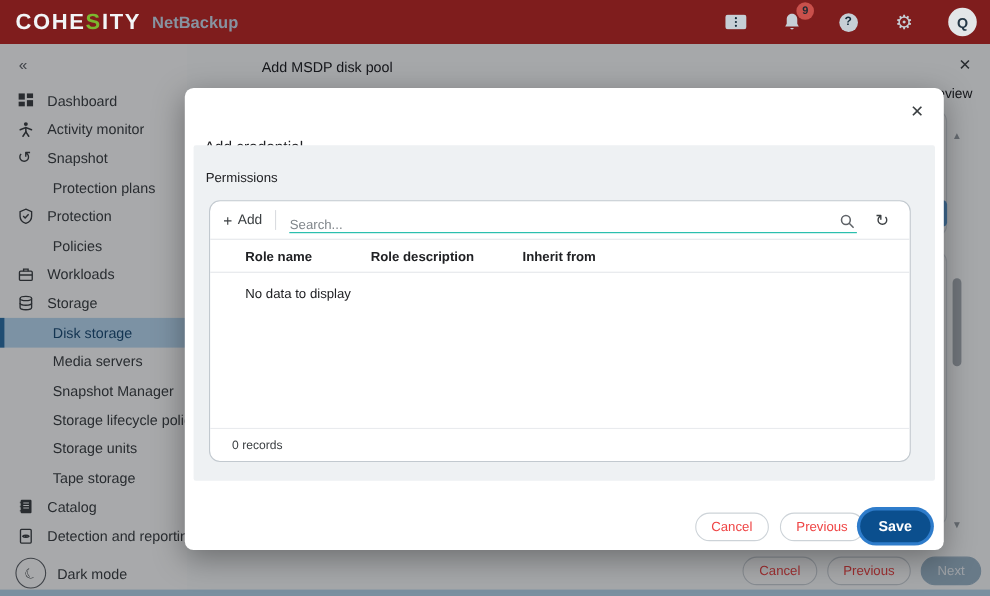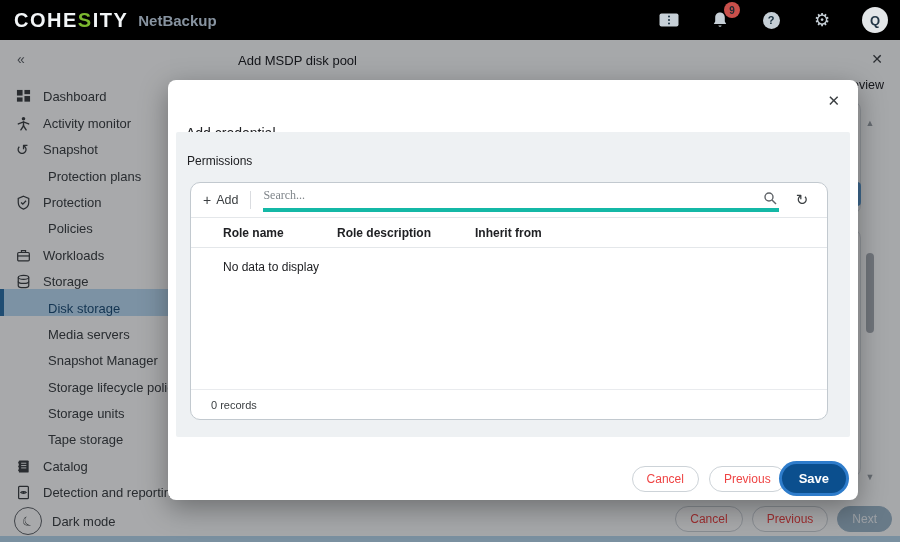--- a/index.html
+++ b/index.html
@@ -8,21 +8,21 @@
     position: relative;
     font-family: "Liberation Sans", sans-serif;
     background: #ffffff;
     overflow: hidden;
     -webkit-font-smoothing: antialiased;
   }
 
   
   .topbar {
     position:absolute; top:0; left:0; width:900px; height:40px;
-    background:#000000; display:flex; align-items:center; z-index:60;
+    background:#7f1d1d; display:flex; align-items:center; z-index:60;
   }
   .logo { margin-left:14px; font-size:20px; font-weight:bold; color:#f2f5f7; letter-spacing:1.5px; white-space:nowrap; }
   .logo .s { color:#7cb82f; }
   .product { margin-left:10px; font-size:15px; font-weight:bold; color:#8793a0; }
   .topbar-icons { margin-left:auto; display:flex; align-items:center; gap:29px; margin-right:12px; }
   .tb-icon { position:relative; display:flex; align-items:center; justify-content:center; width:22px; height:22px; }
   .badge {
     position:absolute; top:-7px; right:-9px; width:16px; height:16px; border-radius:50%;
     background:#c9504b; color:#1d2a33; font-size:10px; font-weight:bold;
     display:flex; align-items:center; justify-content:center;
@@ -34,21 +34,21 @@
   .gear-glyph { font-size:18px; color:#c6cfd6; line-height:1; }
   .avatar {
     width:26px; height:26px; border-radius:50%; background:#e3e6e8; color:#243746;
     font-size:13px; font-weight:bold; display:flex; align-items:center; justify-content:center;
   }
 
   
   .sidebar { position:absolute; top:40px; left:0; width:170px; height:502px; background:#ffffff; z-index:10; }
   .collapse { height:38px; display:flex; align-items:center; padding-left:17px; color:#5f6368; font-size:14px; }
   .nav-item {
-    position:relative; height:26.4px; display:flex; align-items:flex-end;
+    position:relative; height:26.4px; display:flex; align-items:center;
     font-size:13px; color:#3c4043; padding-left:16px; white-space:nowrap; overflow:hidden;
   }
   .nav-item .nicon { width:27px; display:flex; align-items:center; flex:none; color:#3c4043; font-size:15px; line-height:1; }
   .nav-item.sub { padding-left:48px; }
   .nav-item.selected { background:#bcdcf5; border-left:4px solid #2d72a9; padding-left:44px; color:#1d4e77; }
   .darkmode { position:absolute; left:0; bottom:6px; height:30px; display:flex; align-items:center; padding-left:14px; }
   .moon-circle {
     width:28px; height:28px; border-radius:50%; border:1px solid #5f6368; color:#3c4043;
     display:flex; align-items:center; justify-content:center; font-size:13px;
   }
@@ -99,22 +99,22 @@
   .table-box {
     position:absolute; left:14px; top:50px; width:638px; height:238px;
     background:#fff; border:1px solid #c2c9cf; border-radius:10px; overflow:hidden;
     display:flex; flex-direction:column;
   }
   .tb-toolbar { height:34px; display:flex; align-items:center; padding:0 12px; flex:none; }
   .add-btn { display:flex; align-items:center; font-size:12.5px; color:#3c4043; gap:5px; }
   .add-plus { font-size:14px; color:#3c4043; }
   .v-div { width:1px; height:18px; background:#dadce0; margin:0 12px; flex:none; }
   .search-area {
-    flex:1; height:24px; border-bottom:4px solid #14b8a6;
-    display:flex; align-items:flex-start; margin-right:10px; position:relative;font-family:Liberation Serif, serif;
+    flex:1; height:24px; border-bottom:1px solid #14b8a6;
+    display:flex; align-items:flex-end; margin-right:10px; position:relative;
   }
   .search-ph { font-size:12px; color:#80868b; }
   .search-glyph { position:absolute; right:2px; bottom:3px; display:flex; }
   .refresh-btn { width:26px; text-align:center; font-size:15px; color:#3c4043; flex:none; }
   .tb-header {
     height:30px; border-top:1px solid #e4e7ea; display:flex; align-items:center;
     font-size:12px; font-weight:bold; color:#202124; flex:none;
   }
   .col1 { width:146px; padding-left:32px; }
   .col2 { width:138px; }

